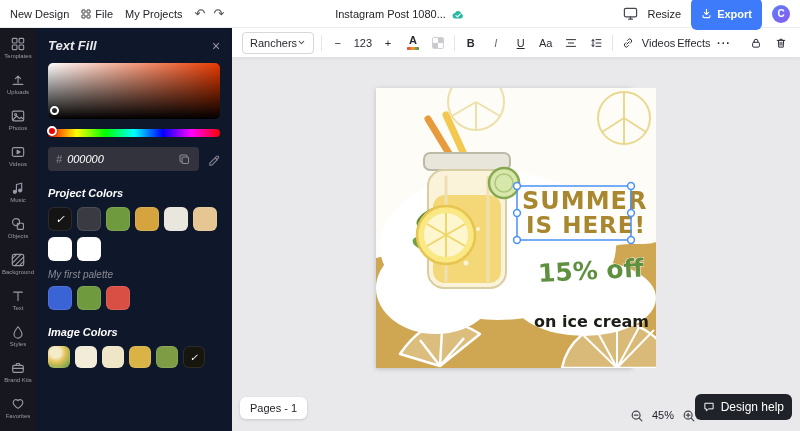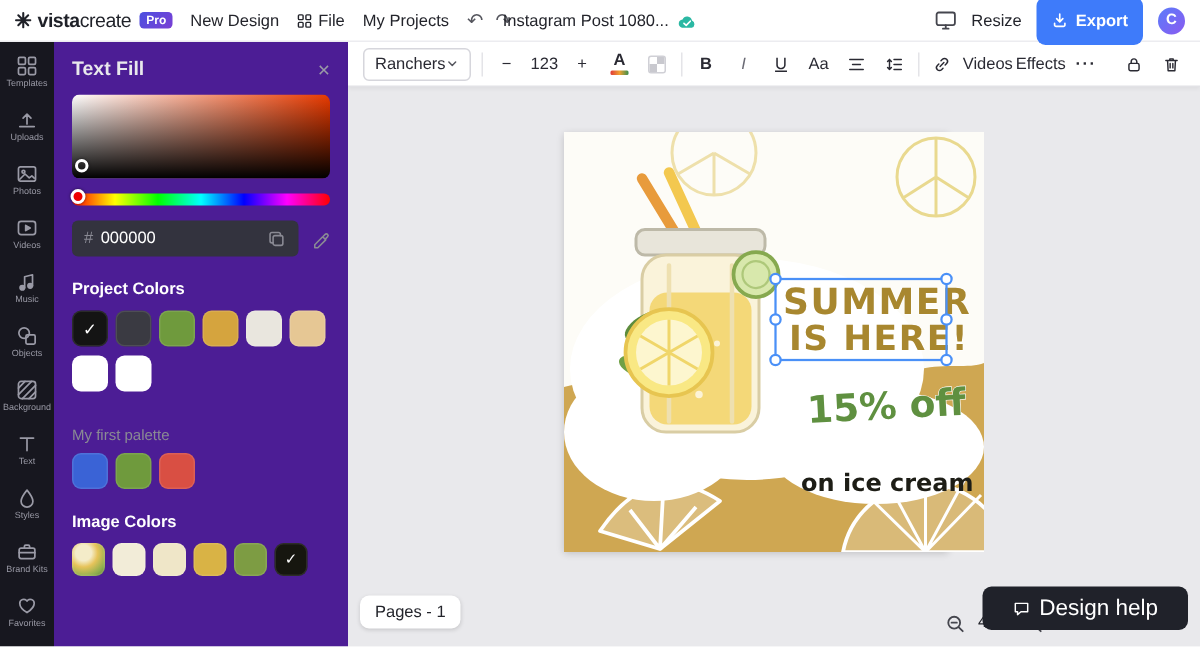--- a/index.html
+++ b/index.html
@@ -25,21 +25,21 @@
   
   .body { flex:1; display:flex; min-height:0; }
 
   
   .rail { width:36px; flex:0 0 36px; background:#17171f; display:flex; flex-direction:column; align-items:center; padding-top:2px; }
   .rail-item { width:36px; height:36px; display:flex; flex-direction:column; align-items:center; justify-content:center; gap:2px; color:#9a9aa6; cursor:pointer; }
   .rail-item svg { width:14px; height:14px; stroke:currentColor; fill:none; stroke-width:1.3; stroke-linecap:round; stroke-linejoin:round; }
   .rail-item .lbl { font-size:6px; line-height:6px; }
 
   
-  .panel { width:196px; flex:0 0 196px; background:#4c1d95; color:#e8e8ec; padding:10px 12px; position:relative; }
+  .panel { width:196px; flex:0 0 196px; background:#0f172a; color:#e8e8ec; padding:10px 12px; position:relative;font-style:italic; }
   .panel-head { display:flex; justify-content:space-between; align-items:center; }
   .panel-title { font-size:13px; font-weight:bold; }
   .panel-close { color:#9a9aa6; font-size:14px; cursor:pointer; line-height:1; }
   .sv-picker { margin-top:10px; height:56px; border-radius:5px; position:relative;
       background:linear-gradient(to top,#000,rgba(0,0,0,0)),linear-gradient(to right,#fff,#e83a00); }
   .sv-cursor { position:absolute; left:2px; bottom:4px; width:9px; height:9px; border:2px solid #fff; border-radius:50%; box-shadow:0 0 2px rgba(0,0,0,.6);}
   .hue { margin-top:10px; height:8px; border-radius:4px; position:relative;
       background:linear-gradient(to right,#f00,#ff0,#0f0,#0ff,#00f,#f0f,#f00); }
   .hue-cursor { position:absolute; left:-1px; top:-3px; width:10px; height:10px; border:2px solid #fff; border-radius:50%; background:#e00; box-shadow:0 0 2px rgba(0,0,0,.6);}
   .hex-row { margin-top:10px; display:flex; align-items:center; gap:8px; }
@@ -48,21 +48,21 @@
   .hex-val { color:#fff; flex:1; }
   .icon-btn { color:#8a8a94; display:flex; cursor:pointer; }
   .icon-btn svg { width:13px; height:13px; stroke:currentColor; fill:none; stroke-width:1.3; stroke-linecap:round; stroke-linejoin:round;}
   .section-label { margin-top:16px; font-size:11px; font-weight:bold; color:#fff; }
   .swatches { margin-top:8px; display:flex; gap:5px; flex-wrap:wrap; }
   .sw { width:24px; height:24px; border-radius:6px; position:relative; cursor:pointer; box-shadow:inset 0 0 0 1px rgba(255,255,255,.10); }
   .sw .chk { position:absolute; inset:0; display:flex; align-items:center; justify-content:center; color:#fff; font-size:11px; }
   .brandkit-row { margin-top:18px; display:flex; justify-content:space-between; align-items:center; }
   .bk-title { font-size:12px; font-weight:bold; }
   .bk-edit { font-size:11px; color:#5c8dff; cursor:pointer; }
-  .palette-name { margin-top:24px; font-size:10px; color:#8a8a94; }
+  .palette-name { margin-top:8px; font-size:10px; color:#8a8a94; }
   .sw-sm { width:22px; height:22px; border-radius:6px; position:relative; box-shadow:inset 0 0 0 1px rgba(255,255,255,.10); cursor:pointer;}
   .sw-sm .chk { position:absolute; inset:0; display:flex; align-items:center; justify-content:center; color:#fff; font-size:10px; }
   .thumb { background:radial-gradient(circle at 35% 30%, #f4ecc9 25%, #e6c35a 45%, #8fae4e 75%, #5d7a33 100%); }
 
   
   .main { flex:1; display:flex; flex-direction:column; min-width:0; background:#e9e9ec; }
   .toolbar { height:30px; flex:0 0 30px; background:#fff; border-bottom:1px solid #e2e2e6; display:flex; align-items:center; padding:0 10px; gap:7px; font-size:11px; color:#2a2a33; box-shadow:0 1px 3px rgba(0,0,0,.05); position:relative; z-index:5;}
   .font-select { border:1px solid #d6d6dc; border-radius:4px; height:22px; width:92px; padding:0 7px; display:flex; align-items:center; justify-content:space-between; cursor:pointer; }
   .tbtn { height:22px; min-width:18px; padding:0 3px; display:flex; align-items:center; justify-content:center; border-radius:4px; cursor:pointer; color:#2a2a33;}
   .tbtn svg { width:14px; height:14px; stroke:currentColor; fill:none; stroke-width:1.3; stroke-linecap:round; stroke-linejoin:round;}
@@ -75,39 +75,29 @@
   .tspacer { flex:1; }
 
   .canvas-area { flex:1; position:relative; min-height:0; }
   .artboard { position:absolute; left:144px; top:30px; width:256px; height:280px; background:#fff; box-shadow:0 1px 5px rgba(0,0,0,.18); }
   .artboard svg { display:block; }
 
   .pages-btn { position:absolute; left:8px; bottom:12px; background:#fff; border:none; border-radius:6px; padding:5px 10px; font-size:11px; color:#23242b; box-shadow:0 1px 3px rgba(0,0,0,.15); cursor:pointer; font-family:inherit;}
   .zoom-ctrl { position:absolute; right:104px; bottom:8px; display:flex; align-items:flex-start; gap:8px; color:#45464e; }
   .zoom-ctrl svg { width:14px; height:14px; stroke:currentColor; fill:none; stroke-width:1.4; stroke-linecap:round; cursor:pointer;}
   .zoom-val { font-size:11px; color:#23242b; }
-  .help-btn { position:absolute; right:8px; bottom:11px; background:#20222a; color:#fff; border:none; border-radius:6px; padding:6px 20px; font-size:15px; display:flex; align-items:center; gap:6px; cursor:pointer; font-family:inherit;text-align:right;}
+  .help-btn { position:absolute; right:8px; bottom:11px; background:#20222a; color:#fff; border:none; border-radius:6px; padding:6px 8px; font-size:12px; display:flex; align-items:center; gap:6px; cursor:pointer; font-family:inherit;text-align:right;}
   .help-btn svg { width:12px; height:12px; stroke:#fff; fill:none; stroke-width:1.3; stroke-linejoin:round;}
 </style>
 </head>
 <body>
 
 <div class="app">
 
   <header class="topbar">
-    <div class="logo">
-      <span class="mark">
-        <svg width="11" height="11" viewBox="0 0 16 16" stroke="#1f2128" stroke-width="2" stroke-linecap="round">
-            <path d="M8 1v14M1 8h14M3.2 3.2l9.6 9.6M12.8 3.2 3.2 12.8"></path>
-          </svg>
-      </span>
-      <span class="b">vista</span>
-        <span class="l">create</span>
-      <span class="pro">Pro</span>
-    </div>
     <span class="menu-item">New Design</span>
     <span class="menu-item">
       <svg width="10" height="10" viewBox="0 0 16 16" stroke="#23242b" fill="none" stroke-width="1.5">
           <rect x="1.5" y="1.5" width="5" height="5" rx="1"></rect>
           <rect x="9.5" y="1.5" width="5" height="5" rx="1"></rect>
           <rect x="1.5" y="9.5" width="5" height="5" rx="1"></rect>
           <rect x="9.5" y="9.5" width="5" height="5" rx="1"></rect>
         </svg>
       <span>File</span>
     </span>

